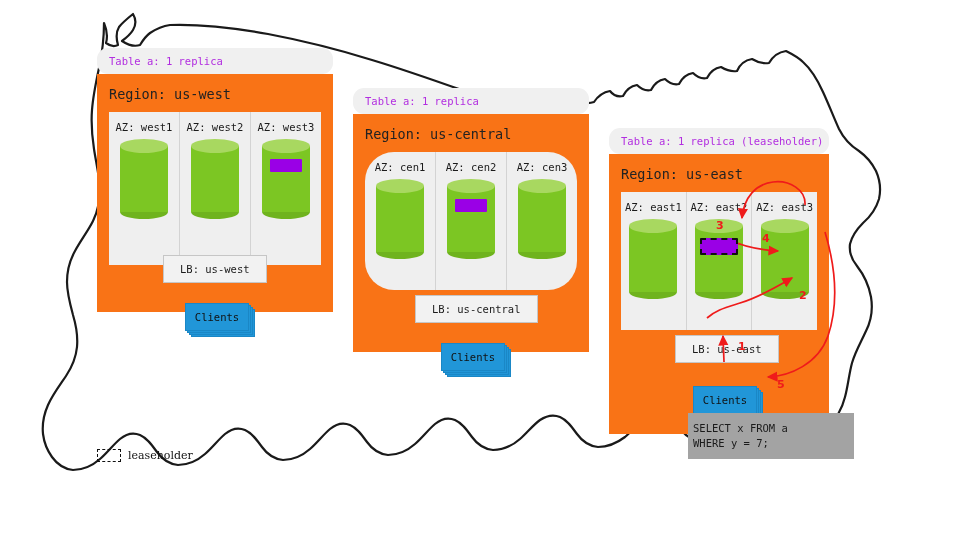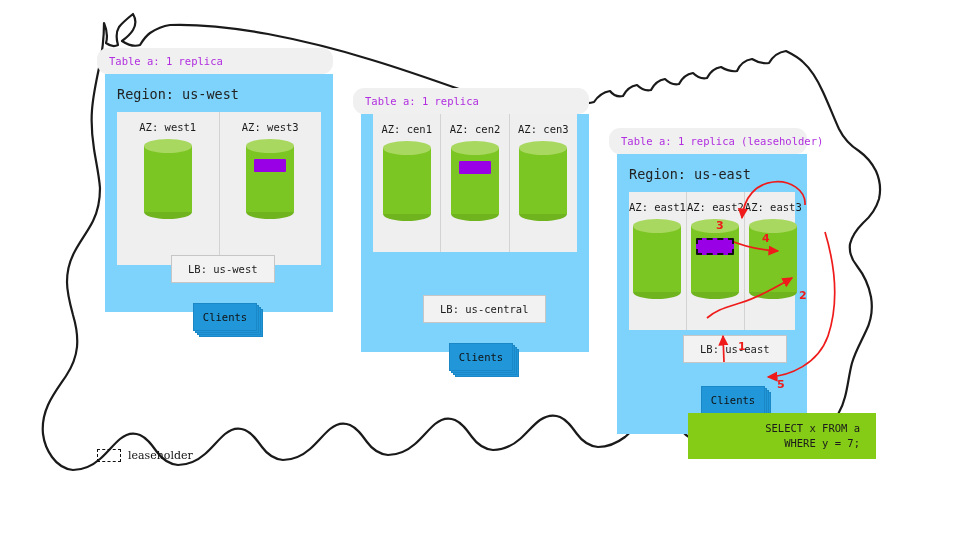--- a/index.html
+++ b/index.html
@@ -16,21 +16,21 @@
   
   .region-panel{position:absolute;}
   .panel-header{
     background:#f0f0f0;
     font-size:10.5px;color:#b22ee0;
     padding:7px 0 7px 12px;
     letter-spacing:0px;
     white-space:nowrap;
     border-radius:11px;
   }
-  .panel-body{background:#7dd3fc;position:relative;margin-left:8px;}
+  .panel-body{background:#f97316;position:relative;}
   .region-title{
     font-size:13.5px;color:#222;padding:12px 0 10px 12px;
     letter-spacing:0px;white-space:nowrap;
   }
   .az-row{display:flex;background:#efefef;margin:0 12px;}
   .az-cell{
     flex:1 1 0;position:relative;
     border-right:1px solid #d3d3d3;
     padding-top:9px;padding-bottom:10px;
     display:flex;flex-direction:column;align-items:center;
@@ -72,23 +72,23 @@
   .clients .sh1{left:2px;top:2px;width:62px;height:26px;}
   .clients .face{
     position:absolute;left:0;top:0;width:62px;height:26px;
     background:#2196d8;border:1px solid #1a87c6;
     display:flex;align-items:center;justify-content:center;
     font-size:10.5px;color:#111;
   }
 
   
   .sql-box{
-    position:absolute;background:#84cc16;
+    position:absolute;background:#a3a3a3;
     font-size:10.5px;color:#1b1b1b;line-height:15px;
-    padding:8px 16px;white-space:pre;text-align:right;
+    padding:8px 5px;white-space:pre;
   }
 
   
   .legend{position:absolute;display:flex;align-items:flex-start;gap:7px;}
   .legend .swatch{
     width:22px;height:11px;border:1.6px dashed #111;background:transparent;
   }
   .legend .lbl{font-family:"DejaVu Serif","Liberation Serif",serif;font-size:11px;color:#111;}
 
   
@@ -248,20 +248,28 @@
       <div class="az-row" style="height:153px;">
         <div class="az-cell">
           <div class="az-label">AZ: west1</div>
           <div class="cyl" style="width:48px;height:80px;">
             <div class="bot"></div>
             <div class="body"></div>
             <div class="top"></div>
           </div>
         </div>
         <div class="az-cell">
+          <div class="az-label">AZ: west2</div>
+          <div class="cyl" style="width:48px;height:80px;">
+            <div class="bot"></div>
+            <div class="body"></div>
+            <div class="top"></div>
+          </div>
+        </div>
+        <div class="az-cell">
           <div class="az-label">AZ: west3</div>
           <div class="cyl" style="width:48px;height:80px;">
             <div class="bot"></div>
             <div class="body"></div>
             <div class="top"></div>
             <div class="repl" style="left:8px;top:20px;width:32px;height:13px;"></div>
           </div>
         </div>
       </div>
 
@@ -276,22 +284,23 @@
         <div class="face">Clients</div>
       </div>
     </div>
   </div>
 
   <div class="region-panel" style="left:353px;top:88px;width:236px;">
     <div class="panel-header">
       <span>Table a: 1 replica</span>
     </div>
     <div class="panel-body" style="height:238px;">
-
-      <div class="az-row" style="height:138px;">
+      <div class="region-title">Region: us-central</div>
+
+      <div class="az-row" style="height:138px;border-radius:29px;">
         <div class="az-cell">
           <div class="az-label">AZ: cen1</div>
           <div class="cyl" style="width:48px;height:80px;">
             <div class="bot"></div>
             <div class="body"></div>
             <div class="top"></div>
           </div>
         </div>
         <div class="az-cell">
           <div class="az-label">AZ: cen2</div>
@@ -318,21 +327,21 @@
 
       <div class="clients" style="left:88px;top:229px;">
         <div class="sh sh3"></div>
         <div class="sh sh2"></div>
         <div class="sh sh1"></div>
         <div class="face">Clients</div>
       </div>
     </div>
   </div>
 
-  <div class="region-panel" style="left:609px;top:128px;width:198px;">
+  <div class="region-panel" style="left:609px;top:128px;width:220px;">
     <div class="panel-header">
       <span>Table a: 1 replica (leaseholder)</span>
     </div>
     <div class="panel-body" style="height:280px;">
       <div class="region-title">Region: us-east</div>
 
       <div class="az-row" style="height:138px;">
         <div class="az-cell">
           <div class="az-label">AZ: east1</div>
           <div class="cyl" style="width:48px;height:80px;">

